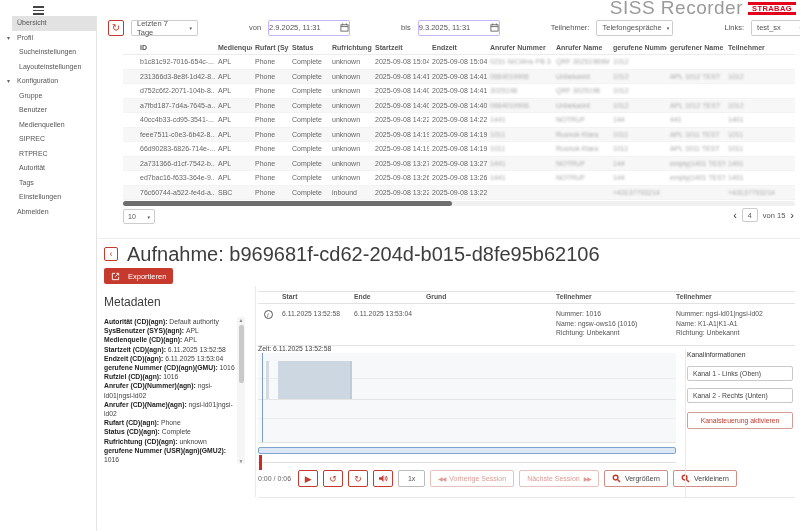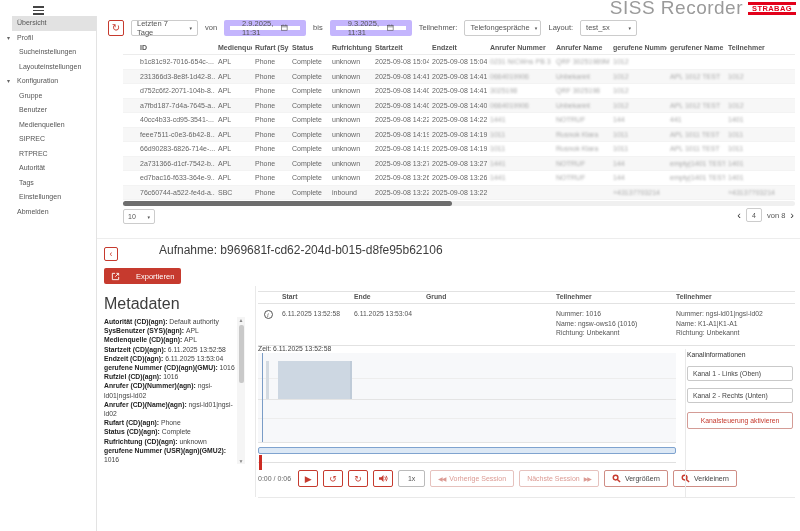--- a/index.html
+++ b/index.html
@@ -28,23 +28,23 @@
   .side-item .caret{position:absolute;left:7px;top:0;font-size:6px;color:#666;}
 
   
   .toolbar{position:absolute;left:108px;top:19px;height:17px;display:flex;align-items:center;gap:7px;font-size:7.5px;color:#555;}
   .refresh-btn{width:16px;height:16px;border:1px solid var(--accent);border-radius:2px;color:var(--accent);
     font-size:10px;line-height:14px;text-align:center;cursor:pointer;background:#fff;}
   .tselect{border:1px solid #ccc;border-radius:2px;height:16px;display:flex;align-items:center;
     justify-content:space-between;padding:0 5px;background:#fff;cursor:pointer;}
   .w66{width:67px;} .w76{width:77px;} .w56{width:57px;}
   .sel-caret{font-size:5px;color:#555;margin-left:5px;}
-  .dateinput{border:6px solid #c4b5fd;border-radius:2px;height:16px;width:82px;display:flex;align-items:center;
-    justify-content:space-between;padding:0 12px;background:#fff;cursor:text;}
-  .tlabel{color:#555;}
+  .dateinput{border:1px solid #c4b5fd;border-radius:2px;height:16px;width:82px;display:flex;align-items:center;
+    justify-content:space-between;padding:0 0;background:#fff;cursor:text;}
+  .tlabel{color:#555;margin-left:44px;}
 
   
   .grid{position:absolute;left:123px;top:40px;width:672px;font-size:7px;color:#666;}
   .thead{display:flex;height:15px;border-bottom:1px solid #ececec;background:#fff;}
   .thead .cell{font-weight:600;color:#555;line-height:15px;}
   .tbody{height:145px;overflow:hidden;}
   .trow{display:flex;height:14.5px;border-bottom:1px solid #f3f3f3;background:#fff;cursor:pointer;}
   .trow.alt{background:var(--row-alt);}
   .cell{padding:0 3px;overflow:hidden;white-space:nowrap;line-height:14.5px;height:100%;flex:none;}
   .c0{width:14px;} .c1{width:78px;} .c2{width:37px;} .c3{width:37px;} .c4{width:40px;} .c5{width:43px;}
@@ -58,24 +58,24 @@
   .pagesize{position:absolute;left:123px;top:209px;width:32px;height:15px;border:1px solid #ccc;border-radius:2px;
     display:flex;align-items:center;justify-content:space-between;padding:0 4px;font-size:7px;color:#555;cursor:pointer;background:#fff;}
   .pager{position:absolute;right:6px;top:208px;display:flex;align-items:center;gap:5px;font-size:7.5px;color:#555;}
   .chev{font-size:11px;color:#333;cursor:pointer;line-height:14px;}
   .pagebox{border:1px solid #ccc;border-radius:2px;width:16px;height:14px;text-align:center;line-height:14px;font-size:7px;background:#fff;}
 
   
   .detail{position:absolute;left:97px;top:238px;right:0;bottom:0;border-top:1px solid #ededed;background:#fff;}
   .back-btn{position:absolute;left:7px;top:8px;width:14px;height:14px;border:1px solid var(--accent);border-radius:2px;
     color:var(--accent);text-align:center;line-height:12px;font-size:9px;cursor:pointer;background:#fff;}
-  .detail-title{position:absolute;left:30px;top:4px;font-size:12px;color:#3d3d3d;margin-left:32px;}
+  .detail-title{position:absolute;left:30px;top:4px;font-size:20px;color:#3d3d3d;}
   .export-btn{position:absolute;left:7px;top:29px;height:16px;background:var(--accent);color:#fff;font-size:7.5px;
-    display:flex;align-items:center;gap:16px;padding:0 7px;border-radius:2px;cursor:pointer;}
-  .meta-heading{position:absolute;left:7px;top:56px;font-size:16px;color:#3d3d3d;}
+    display:flex;align-items:center;gap:8px;padding:0 7px;border-radius:2px;cursor:pointer;}
+  .meta-heading{position:absolute;left:7px;top:56px;font-size:12px;color:#3d3d3d;}
   .metadata-list{position:absolute;left:7px;top:78px;width:131px;height:147px;overflow:hidden;
     font-size:6.8px;line-height:9.2px;color:#444;}
   .meta-line b{color:#222;}
   .meta-scroll{position:absolute;left:140px;top:78px;width:8px;height:147px;background:#f5f5f5;font-size:5px;color:#888;text-align:center;}
   .meta-scroll .up{position:absolute;top:0;left:0;right:0;}
   .meta-scroll .dn{position:absolute;bottom:0;left:0;right:0;}
   .meta-thumb{position:absolute;top:8px;left:1.5px;width:5px;height:58px;background:#c9c9c9;border-radius:2px;cursor:grab;}
   .vdiv{position:absolute;left:158px;top:47px;height:211px;width:1px;background:#e9e9e9;}
   .vdiv2{position:absolute;left:588px;top:110px;height:148px;width:1px;background:#e9e9e9;}
   .hline{position:absolute;left:161px;right:5px;top:258px;height:1px;background:#e9e9e9;}
@@ -177,21 +177,21 @@
           <line x1="3" y1="0.5" x2="3" y2="2.5" stroke="#555" stroke-width="0.9"></line>
           <line x1="7" y1="0.5" x2="7" y2="2.5" stroke="#555" stroke-width="0.9"></line>
           <line x1="1" y1="4" x2="9" y2="4" stroke="#555" stroke-width="0.9"></line>
         </svg>
     </div>
     <span class="tlabel">Teilnehmer:</span>
     <div class="tselect w76">
       <span>Telefongespräche</span>
       <span class="sel-caret">▾</span>
     </div>
-    <span class="tlabel">Layout:</span>
+    <span class="tlabel">Links:</span>
     <div class="tselect w56">
       <span>test_sx</span>
       <span class="sel-caret">▾</span>
     </div>
   </div>
 
   <div class="grid">
     <div class="thead">
         <div class="cell c0"></div>
         <div class="cell c1">ID</div>
@@ -364,21 +364,21 @@
       <div class="hthumb"></div>
     </div>
 
   <div class="pagesize">
     <span>10</span>
     <span class="sel-caret">▾</span>
   </div>
   <div class="pager">
     <span class="chev">‹</span>
     <span class="pagebox">4</span>
-    <span>von 8</span>
+    <span>von 15</span>
     <span class="chev">›</span>
   </div>
 
   <div class="detail">
     <div class="back-btn">‹</div>
     <div class="detail-title">Aufnahme: b969681f-cd62-204d-b015-d8fe95b62106</div>
     <div class="export-btn">
       <svg width="9" height="9" viewBox="0 0 10 10">
           <path d="M4.5 1.5 H1.5 V8.5 H8.5 V5.5" fill="none" stroke="#fff" stroke-width="1"></path>
           <path d="M6 1.5 H8.5 V4" fill="none" stroke="#fff" stroke-width="1"></path>

